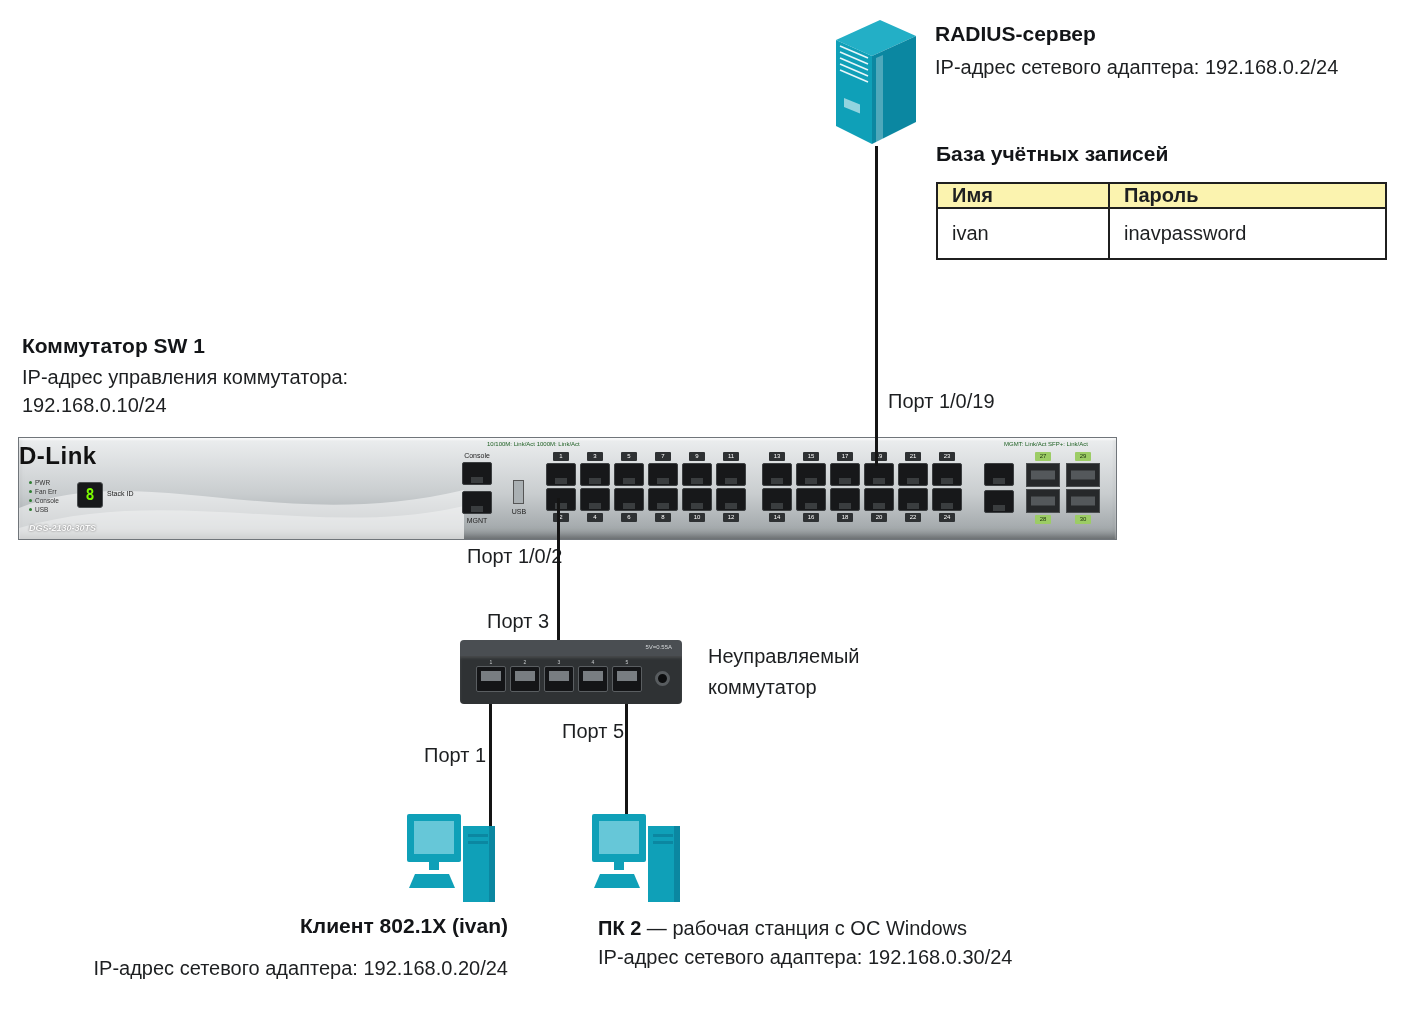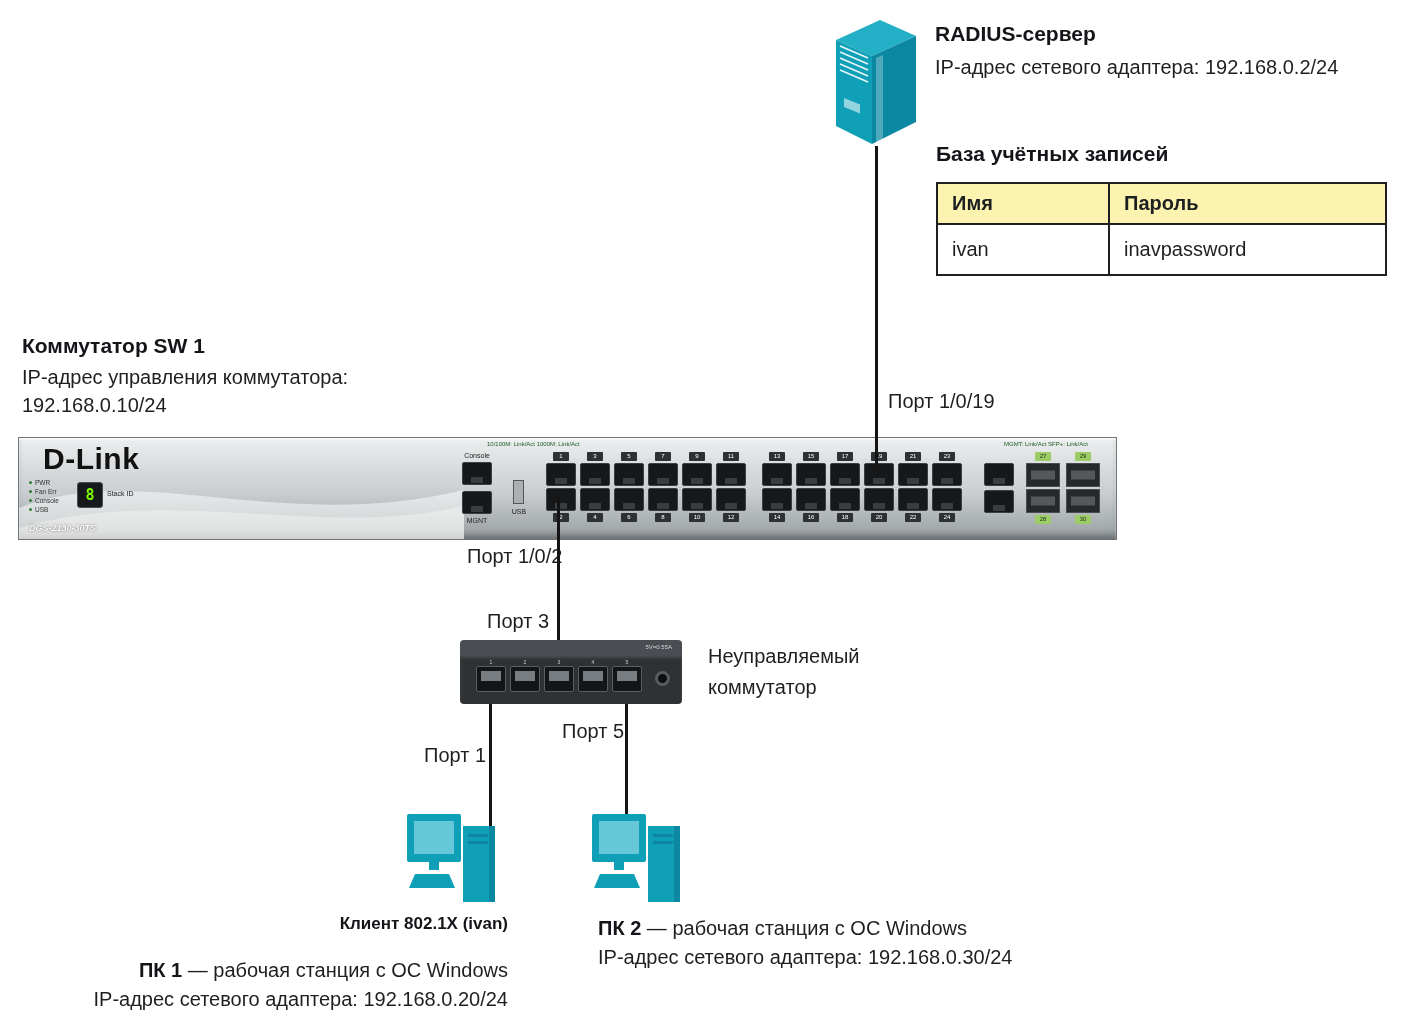--- a/index.html
+++ b/index.html
@@ -18,21 +18,21 @@
   #line-pc2{left:625px;top:660px;height:185px;}
 
   
   .server-icon{position:absolute;left:830px;top:12px;z-index:3;}
   #radius-title{left:935px;top:22px;}
   #radius-ip{left:935px;top:56px;}
 
   
   #accounts-title{left:936px;top:142px;}
   .accounts-table{position:absolute;left:936px;top:182px;border-collapse:collapse;font-size:20px;}
-  .accounts-table th,.accounts-table td{border:2px solid #1f1f1f;text-align:left;padding:8px 14px;}
+  .accounts-table th,.accounts-table td{border:2px solid #1f1f1f;text-align:left;padding:0 14px;}
   .accounts-table th{font-weight:700;}
   .accounts-table td{padding:13px 14px;}
   .accounts-table th:first-child,.accounts-table td:first-child{width:142px;}
   .accounts-table th:last-child,.accounts-table td:last-child{width:247px;}
 
   
   #sw1-title{left:22px;top:334px;}
   #sw1-sub{left:22px;top:366px;}
   #sw1-ip{left:22px;top:394px;}
 
@@ -42,21 +42,21 @@
   #lbl-p3{left:487px;top:610px;}
   #lbl-p1{left:424px;top:720px;margin-top:24px;}
   #lbl-p5{left:562px;top:720px;}
 
   
   .sw1{position:absolute;left:18px;top:437px;width:1097px;height:101px;z-index:1;
        background:linear-gradient(#eceeef,#c9cdcf 55%,#999fa2);
        border:1px solid #70757a;
        box-shadow:inset 0 2px 2px rgba(255,255,255,.7), inset 0 -7px 9px -4px rgba(0,0,0,.38);}
   .sw-wave{position:absolute;left:0;top:0;}
-  .sw-logo{position:absolute;left:24px;top:4px;font-size:30px;font-weight:800;letter-spacing:.5px;color:#111;}
+  .sw-logo{position:absolute;left:0;top:4px;font-size:24px;font-weight:800;letter-spacing:.5px;color:#111;}
   .sw-leds{position:absolute;left:10px;top:40px;}
   .ledrow{display:flex;align-items:center;height:9px;}
   .leddot{width:3px;height:3px;border-radius:50%;background:#2e7d32;margin-right:3px;}
   .ledtxt{font-size:6.5px;color:#333;}
   .stack-box{position:absolute;left:58px;top:44px;width:24px;height:24px;background:#17181a;border:1px solid #4a4d4f;
              border-radius:3px;color:#7CFC00;font:700 15px "DejaVu Sans Mono",monospace;text-align:center;line-height:24px;}
   .stack-lab{position:absolute;left:88px;top:52px;font-size:7px;color:#222;}
   .sw-model{position:absolute;left:10px;top:85px;font-size:9px;font-weight:700;font-style:italic;color:#fafafa;text-shadow:0 0 2px #666;}
   .legend{position:absolute;font-size:6px;color:#1b5e20;white-space:nowrap;}
   #legend-l{left:468px;top:3px;}
@@ -97,21 +97,21 @@
   #unm-label{left:708px;top:641px;width:230px;line-height:31px;white-space:pre-line;}
 
   
   .pc-icon{position:absolute;z-index:4;}
   #pc1-icon{left:405px;top:806px;}
   #pc2-icon{left:590px;top:806px;}
 
   .client{position:absolute;top:914px;}
   #client1{left:0px;width:508px;text-align:right;}
   #client2{left:598px;width:520px;text-align:left;}
-  .client-title{font-size:17px;font-weight:700;margin-bottom:22px;color:#131518;}
+  .client-title{font-size:21px;font-weight:700;margin-bottom:16px;color:#131518;}
   .client-line{font-size:20px;line-height:29px;color:#1d1f21;}
   .client-line b{font-weight:700;color:#131518;}
 </style>
 </head>
 <body>
 
 <div class="canvas">
 
   <div class="line" id="line-radius"></div>
   <div class="line" id="line-sw-unm"></div>
@@ -343,21 +343,20 @@
     <rect x="63" y="28" width="20" height="3" fill="#0B87A1"></rect>
     <rect x="63" y="35" width="20" height="3" fill="#0B87A1"></rect>
     <rect x="2" y="8" width="54" height="48" rx="2" fill="#0FA0B8"></rect>
     <rect x="9" y="15" width="40" height="33" fill="#66C7D8"></rect>
     <rect x="24" y="56" width="10" height="8" fill="#0FA0B8"></rect>
     <polygon points="10,68 44,68 50,82 4,82" fill="#0FA0B8"></polygon>
   </svg>
 
   <div class="client" id="client1">
     <div class="client-title">Клиент 802.1X (ivan)</div>
-    <div class="client-line"><b>ПК 1</b><span> — рабочая станция с ОС Windows</span></div>
     <div class="client-line">IP-адрес сетевого адаптера: 192.168.0.20/24</div>
   </div>
   <div class="client" id="client2">
     <div class="client-line"><b>ПК 2</b><span> — рабочая станция с ОС Windows</span></div>
     <div class="client-line">IP-адрес сетевого адаптера: 192.168.0.30/24</div>
   </div>
 
 </div>
 
 </body></html>

